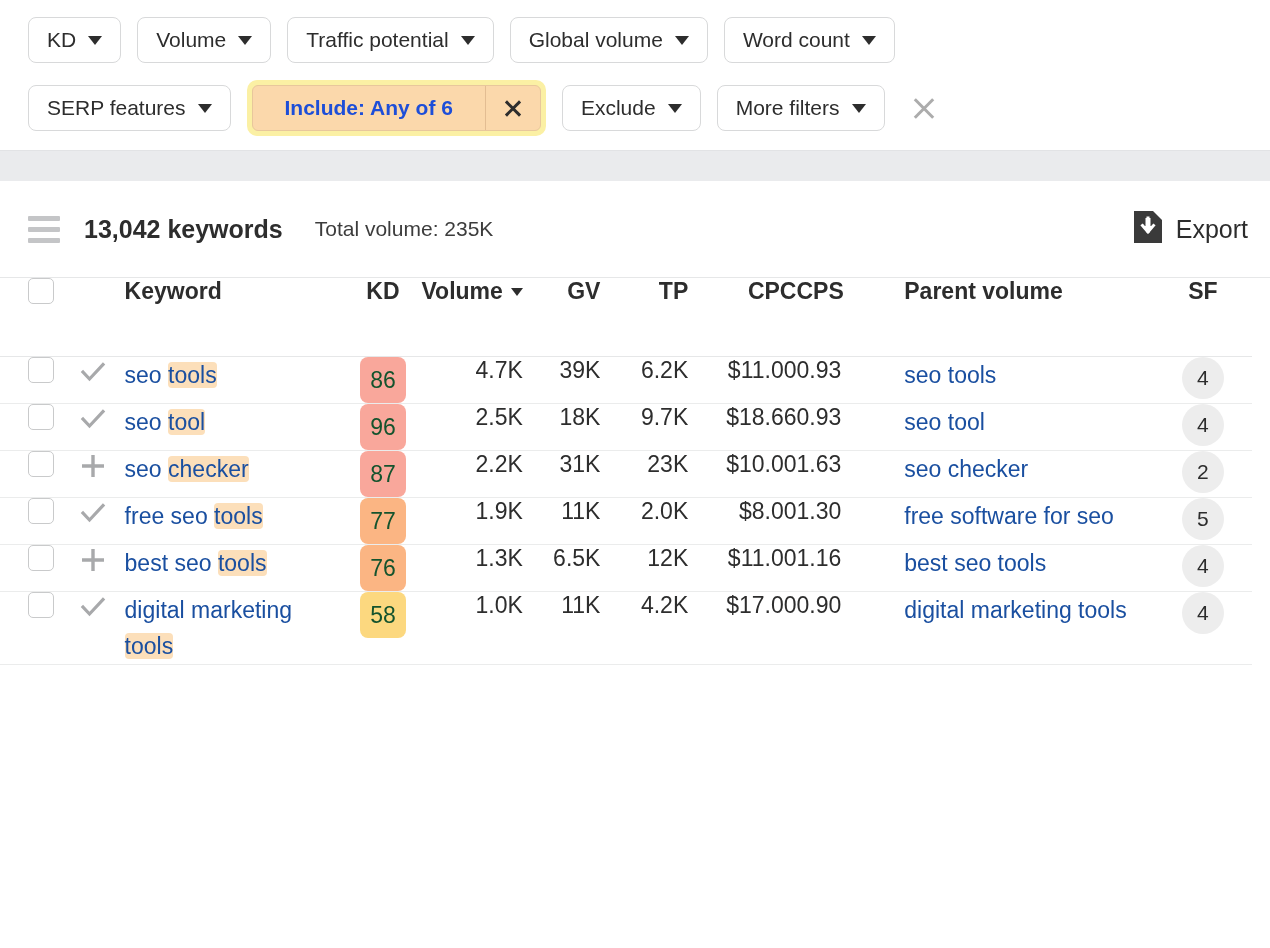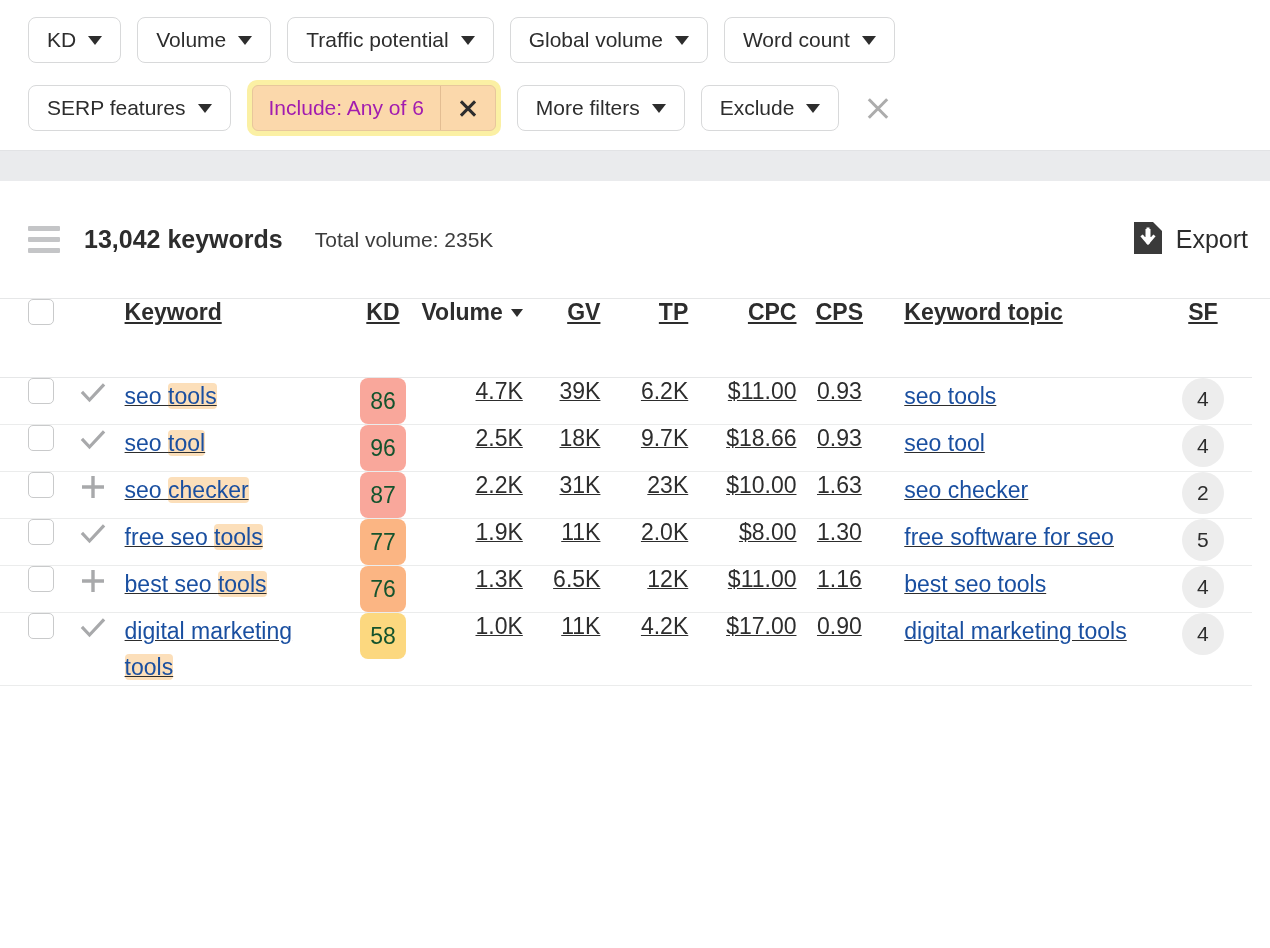--- a/index.html
+++ b/index.html
@@ -68,24 +68,25 @@
     background: #fbd8ab;
     border: 1px solid #e8c79c;
     border-radius: 6px;
     overflow: hidden;
     box-sizing: border-box;
     cursor: pointer;
   }
   .pill-label {
     display: inline-flex;
     align-items: center;
-    padding: 0 16px;
+    padding: 0 32px;
     font-size: 21px;
-    color: #a21caf;
+    color: #1d4ed8;
     white-space: nowrap;
+    font-weight: bold;
   }
   .pill-close {
     display: inline-flex;
     align-items: center;
     justify-content: center;
     width: 54px;
     border-left: 1px solid #e3bd92;
     cursor: pointer;
   }
   .x-glyph {
@@ -119,21 +120,21 @@
   
   .band {
     height: 30px;
     background: #eaebed;
     border-top: 1px solid #e2e3e5;
     margin-top: 16px;
   }
 
   
   .toolbar {
-    height: 118px;
+    height: 97px;
     display: flex;
     align-items: center;
     padding: 0 22px 0 28px;
     border-bottom: 1px solid #e6e7e8;
     box-sizing: border-box;
   }
   .hamburger {
     width: 32px;
     display: flex;
     flex-direction: column;
@@ -170,21 +171,20 @@
     font-size: 25px;
     color: #2d2d2d;
   }
   .doc-icon { flex: none; }
 
   
   table.kw {
     width: 1252px;
     border-collapse: collapse;
     table-layout: fixed;
-    text-decoration: underline;
   }
   table.kw th, table.kw td {
     padding: 0;
     vertical-align: top;
   }
   thead th {
     height: 78px;
     font-size: 23px;
     font-weight: bold;
     color: #2d2d2d;
@@ -192,21 +192,21 @@
     border-bottom: 1px solid #e6e7e8;
   }
   .c-check  { width: 48px;  text-align: left;  padding-left: 28px !important; }
   .c-addcol { width: 46px; }
   .c-kw     { width: 216px; text-align: left; }
   .c-kd     { width: 74px;  text-align: center; }
   .c-vol    { width: 100px; text-align: right; }
   .c-gv     { width: 76px;  text-align: right; }
   .c-tp     { width: 86px;  text-align: right; }
   .c-cpc    { width: 106px; text-align: right; }
-  .c-cps    { width: 84px;  text-align: center; }
+  .c-cps    { width: 84px;  text-align: left; }
   .c-parent { width: 244px; text-align: left;  padding-left: 22px !important; }
   .c-sf     { width: 96px;  text-align: center; }
 
   thead .c-vol .volhead {
     display: inline-flex;
     align-items: center;
     gap: 8px;
     cursor: pointer;
   }
   .caret-sm {
@@ -324,26 +324,26 @@
     <div class="pill-wrap">
       <div class="pill">
         <span class="pill-label">Include: Any of 6</span>
         <span class="pill-close">
           <span class="x-glyph"></span>
         </span>
       </div>
     </div>
 
     <div class="filter-btn">
+      <span>Exclude</span>
+      <span class="caret"></span>
+    </div>
+
+    <div class="filter-btn">
       <span>More filters</span>
-      <span class="caret"></span>
-    </div>
-
-    <div class="filter-btn">
-      <span>Exclude</span>
       <span class="caret"></span>
     </div>
 
     <div class="clear-all">
       <span class="x-glyph gray big"></span>
     </div>
   </div>
 </div>
 
 <div class="band"></div>
@@ -382,21 +382,21 @@
       <th class="c-vol">
         <span class="volhead">
           <span>Volume</span>
           <span class="caret-sm"></span>
         </span>
       </th>
       <th class="c-gv">GV</th>
       <th class="c-tp">TP</th>
       <th class="c-cpc">CPC</th>
       <th class="c-cps">CPS</th>
-      <th class="c-parent">Keyword topic</th>
+      <th class="c-parent">Parent volume</th>
       <th class="c-sf">SF</th>
     </tr>
   </thead>
   <tbody id="tbody">
       <tr>
         <td class="c-check"><span class="cbox"></span></td>
         <td class="c-addcol"><span class="rowicon"><svg width="30" height="30" viewBox="0 0 30 30">
               <path d="M5 15 L11.5 22 L25 7.5" stroke="#a8a9ab" stroke-width="3.2" fill="none" stroke-linecap="square"></path>
             </svg></span></td>
         <td class="c-kw"><span class="kwcell"><span>seo </span><span class="hl">tools</span><span></span></span></td>

